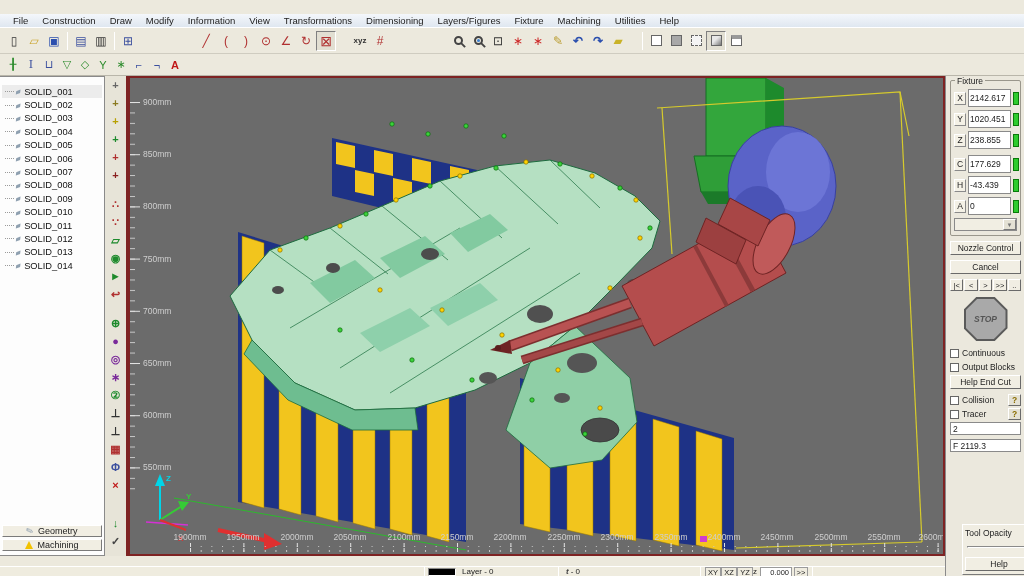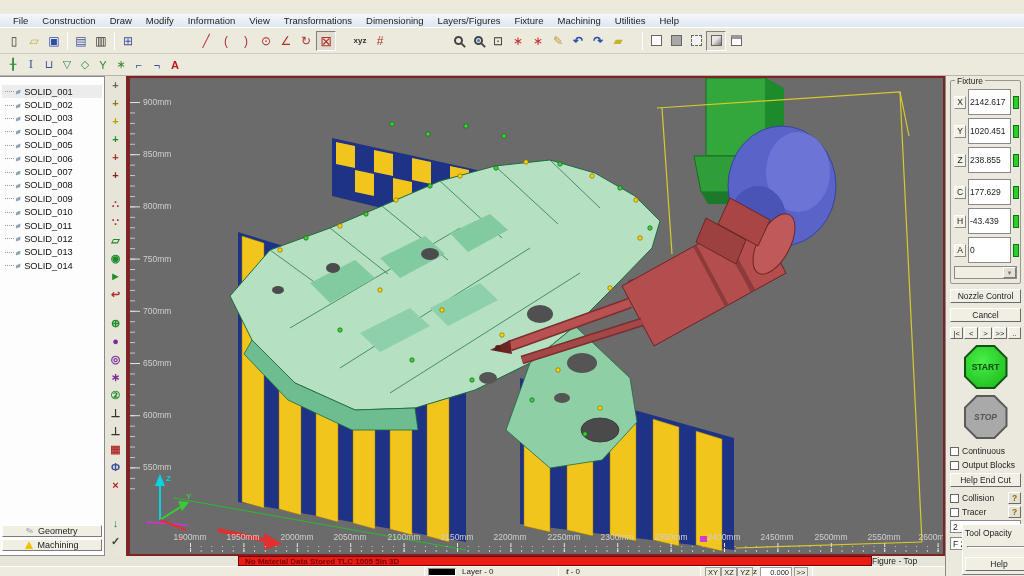--- a/index.html
+++ b/index.html
@@ -49,21 +49,21 @@
   
   #viewport{position:absolute;left:128px;top:76px;width:817px;height:480px;border:2px solid #7e2323;background:#6b6b6b;}
   #viewport svg{display:block;}
 
   
   #rpanel{position:absolute;left:945px;top:76px;width:79px;height:500px;background:#ebe8dd;border-left:1px solid #8a8a8a;padding:4px 3px 0 4px;}
   .group{border:1px solid #9a978c;border-radius:2px;position:relative;padding:8px 3px 4px;margin-bottom:5px;}
   .group .gtitle{position:absolute;top:-5px;left:4px;background:#ebe8dd;padding:0 2px;font-size:8.5px;}
   .posrow{display:flex;align-items:center;gap:2px;margin-bottom:3px;}
   .poslabel{width:12px;height:13px;background:#f4f1e6;border:1px solid;border-color:#fff #8a8a8a #8a8a8a #fff;display:flex;align-items:center;justify-content:center;font-size:8.5px;flex:none;}
-  .posval{width:43px;height:26px;background:#fff;border:1px solid #8a8a8a;font-size:8.5px;display:flex;align-items:center;padding-left:1px;flex:none;}
+  .posval{width:43px;height:18px;background:#fff;border:1px solid #8a8a8a;font-size:8.5px;display:flex;align-items:center;padding-left:1px;flex:none;}
   .posbar{width:6px;height:13px;background:#2ecc2e;border:1px solid #0a7a0a;flex:none;}
   .dropdown{height:13px;background:#f1eee3;border:1px solid #8a8a8a;display:flex;align-items:center;justify-content:flex-end;margin-top:2px;}
   .dropdown .dda{width:13px;height:11px;background:#e4e1d4;border:1px solid;border-color:#fff #7a7a7a #7a7a7a #fff;font-size:6px;color:#777;display:flex;align-items:center;justify-content:center;}
   .rbtn{width:100%;height:14px;background:#f1eee3;border:1px solid;border-color:#fff #6a6a6a #6a6a6a #fff;font-size:8.5px;display:flex;align-items:center;justify-content:center;margin-bottom:5px;}
   .speedlbls{display:flex;justify-content:space-between;font-size:8px;padding:0 2px;}
   .slider{position:relative;height:12px;margin-top:3px;}
   .slider .track{position:absolute;left:2px;right:2px;top:5px;height:2px;background:#cfccc0;border:1px solid #8a8a8a;border-bottom-color:#fff;}
   .slider .handle{position:absolute;top:0;width:7px;height:12px;background:#f1eee3;border:1px solid;border-color:#fff #6a6a6a #6a6a6a #fff;}
   .steps{display:flex;gap:1px;margin-bottom:6px;}
   .steps .stepbtn{flex:1;height:12px;background:#f1eee3;border:1px solid;border-color:#fff #6a6a6a #6a6a6a #fff;font-size:7.5px;display:flex;align-items:center;justify-content:center;}
@@ -536,25 +536,20 @@
 
 
     <div class="steps">
       <span class="stepbtn">|&lt;</span>
       <span class="stepbtn">&lt;</span>
       <span class="stepbtn">&gt;</span>
       <span class="stepbtn">&gt;&gt;</span>
       <span class="stepbtn">..</span>
     </div>
 
-    <div class="octwrap start">
-      <div class="oct outer">
-          <div class="oct inner">START</div>
-        </div>
-    </div>
     <div class="octwrap stop">
       <div class="oct outer">
           <div class="oct inner">STOP</div>
         </div>
     </div>
 
     <div class="cbrow">
       <span class="cb"></span>
       <span>Continuous</span>
     </div>
@@ -582,24 +577,20 @@
     <div id="opacity-panel">
       <div class="olabel">Tool Opacity</div>
       <div class="slider">
         <div class="track"></div>
         <div class="handle" style="left:88%"></div>
       </div>
       <div class="rbtn" style="margin:4px 0 1px">Help</div>
     </div>
   </div>
 
-  <div id="status1">
-    <div id="warnbar">No Material Data Stored TLC 1005 5in 3D</div>
-    <div id="figlabel">Figure - Top</div>
-  </div>
 
   <div id="status2">
     <span class="ssep" style="left:424px"></span>
     <span class="swatch"></span>
     <span class="layer">Layer - 0</span>
     <span class="ssep" style="left:558px"></span>
     <span class="tool">
       <span class="tglyph">t</span>
       <span>- 0</span>
     </span>

